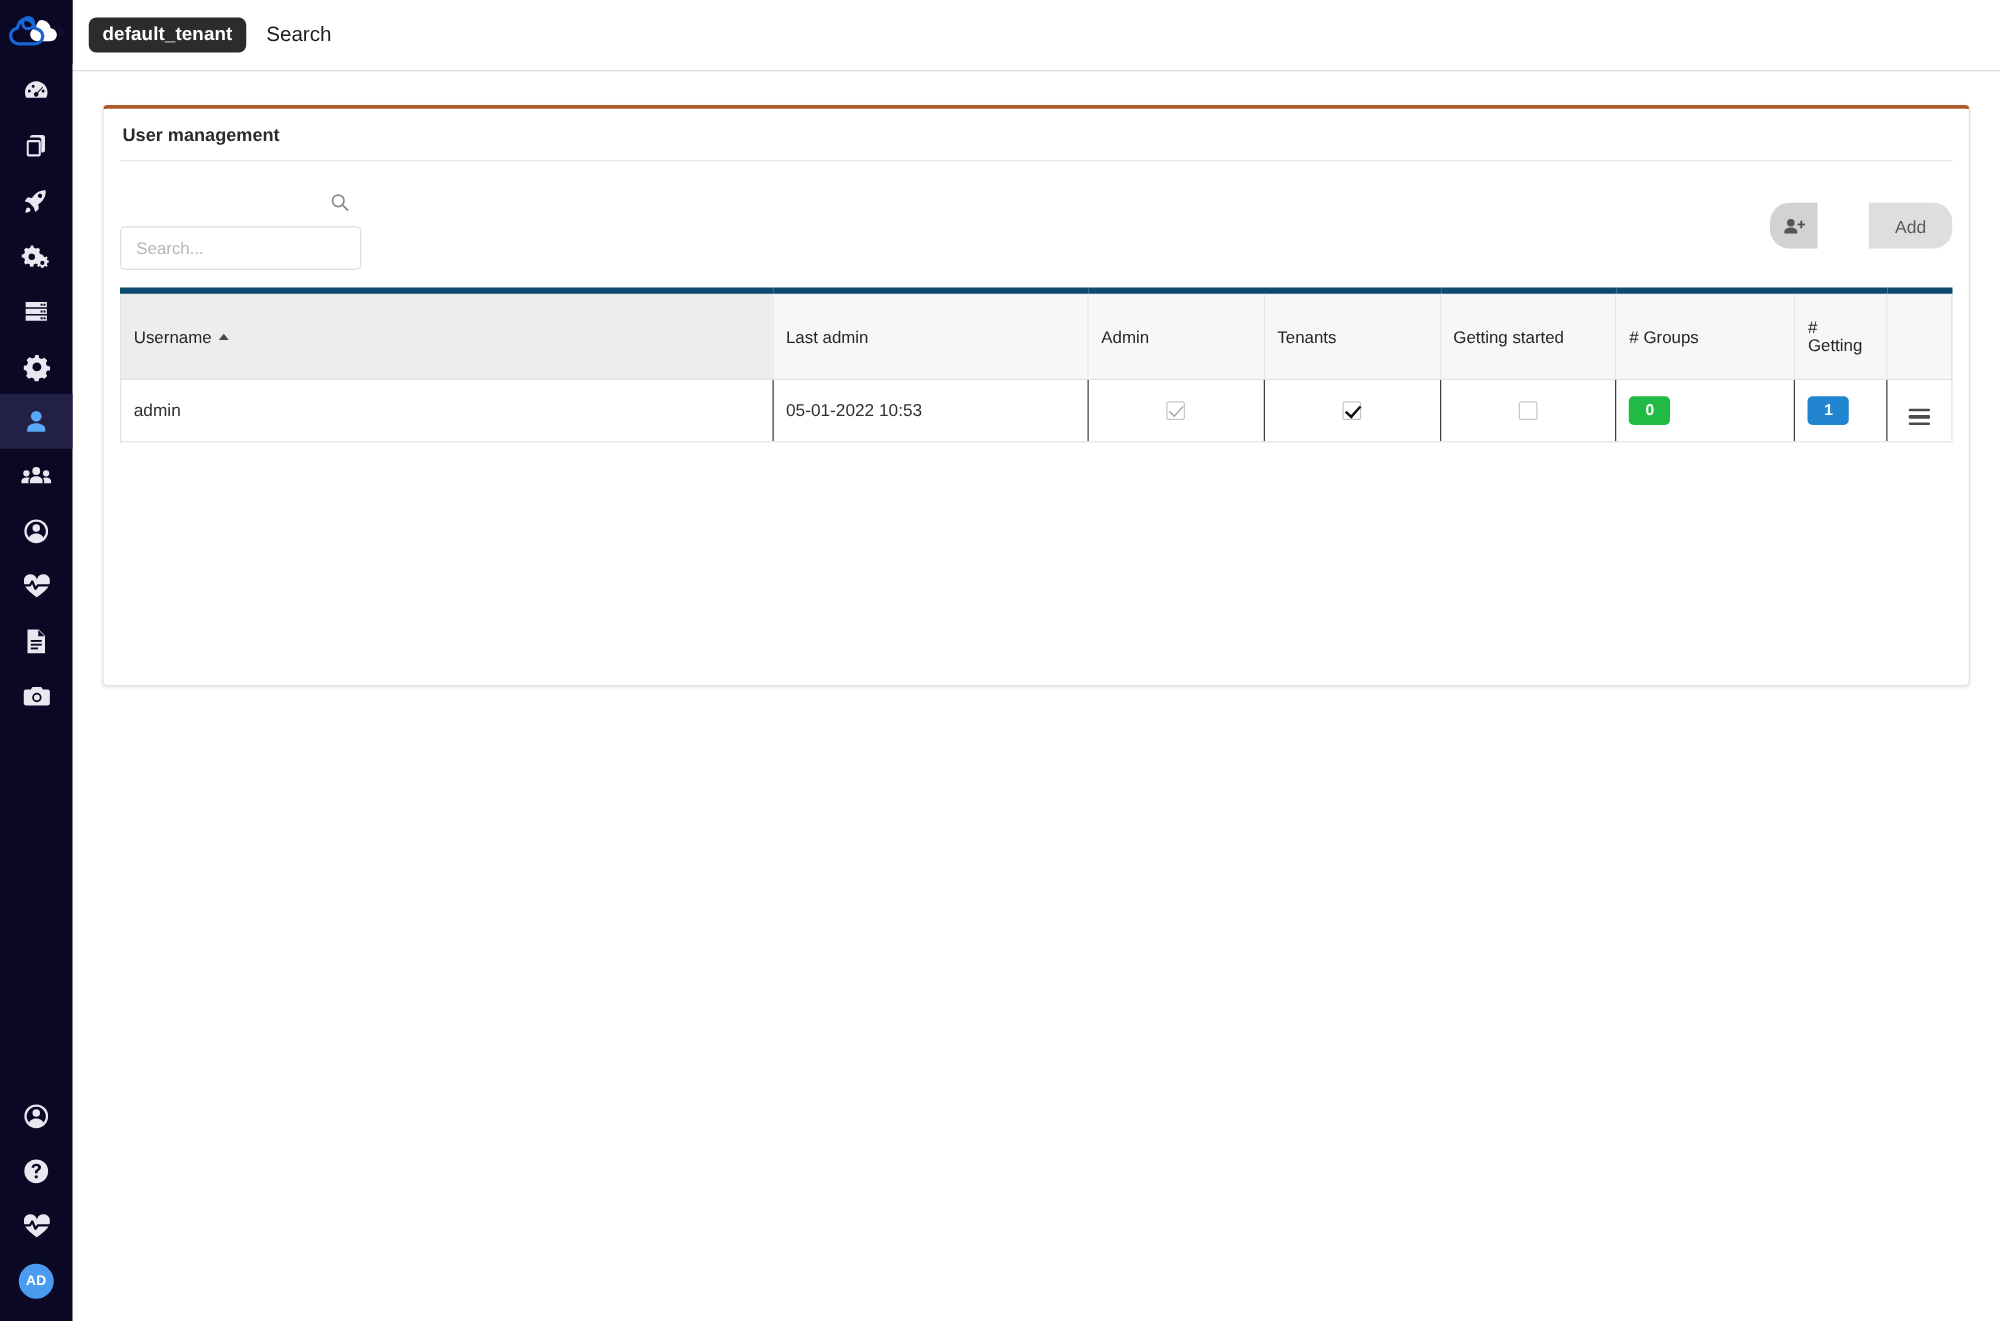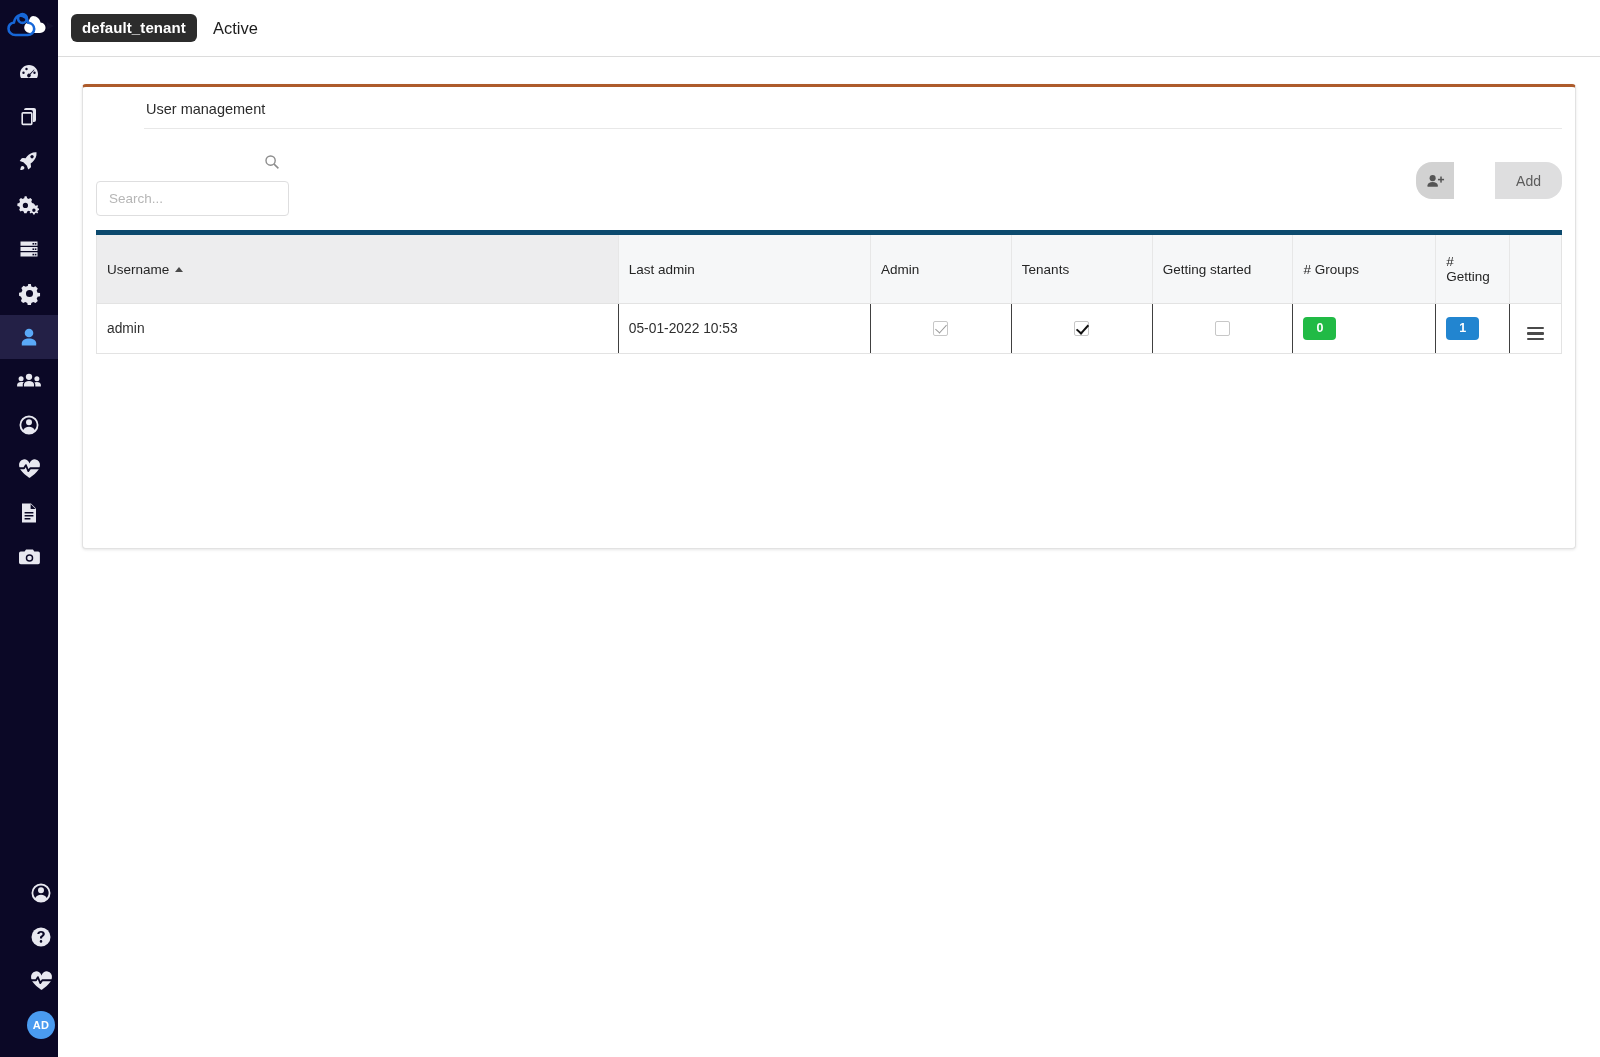--- a/index.html
+++ b/index.html
@@ -19,21 +19,21 @@
     position: relative; z-index: 5;
   }
   .logo-box {
     width: 58px; height: 51px;
     display: flex; align-items: center; justify-content: center;
     background: #0b0826;
     position: relative;
   }
   .logo-box svg { display: block; }
   .nav-top { width: 58px; margin-top: 0px; }
-  .nav-bottom { width: 58px; position: absolute; bottom: 10px; left: 12px; }
+  .nav-bottom { width: 58px; position: absolute; bottom: 10px; left: 0; }
   .nav-item {
     width: 58px; height: 44px;
     display: flex; align-items: center; justify-content: center;
     cursor: pointer;
   }
   .nav-item svg { display:block; }
   .nav-item .ic { fill: #e8e8f0; }
   .nav-item.active { background: #232046; }
   .nav-item.active .ic { fill: #5aa9f8; }
   .avatar-badge {
@@ -73,22 +73,21 @@
     background: #fff;
     box-shadow: 0 1px 3px rgba(0,0,0,.10);
     padding: 0 13px 13px 13px;
     height: 465px;
     position: relative;
   }
   .card-title {
     font-size: 14.5px; color: #2b2b2b;
     padding: 14px 2px 11px 2px;
     border-bottom: 1px solid #e8e8e8;
-    font-weight: 400;
-    margin-left: 48px;
+    font-weight: 700;
   }
   .toolbar {
     display:flex; align-items:center; justify-content: space-between;
     padding: 16px 0 14px 0;
   }
   .search-wrap { position: relative; width: 193px; }
   .search-input {
     width: 193px; height: 35px;
     border: 1px solid #dededf; border-radius: 4px;
     padding: 0 32px 0 12px;
@@ -319,21 +318,21 @@
       <div class="nav-item">
         <div class="avatar-badge">AD</div>
       </div>
     </div>
   </div>
 
   <div class="main">
 
     <div class="topbar">
       <div class="tenant-chip">default_tenant</div>
-      <div class="page-title">Active</div>
+      <div class="page-title">Search</div>
     </div>
 
     <div class="content">
       <div class="card">
 
         <div class="card-title">User management</div>
 
         <div class="toolbar">
           <div class="search-wrap">
             <input class="search-input" type="text" placeholder="Search..." style="">

